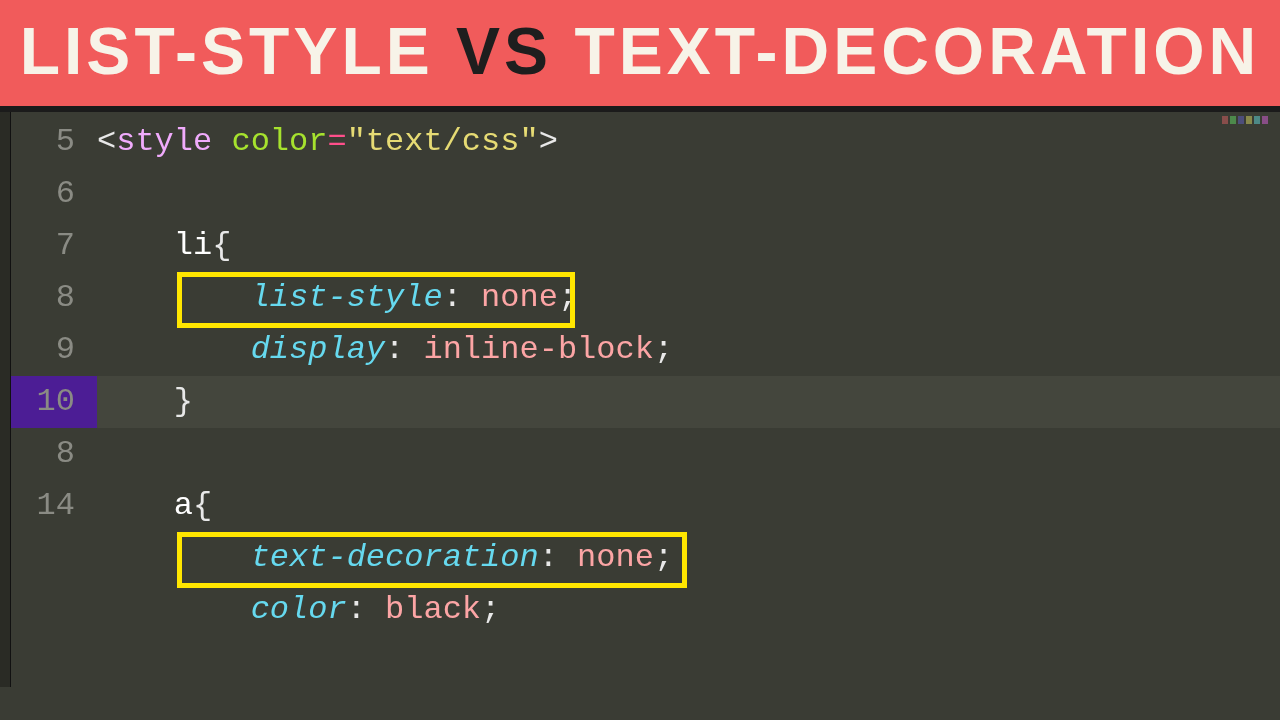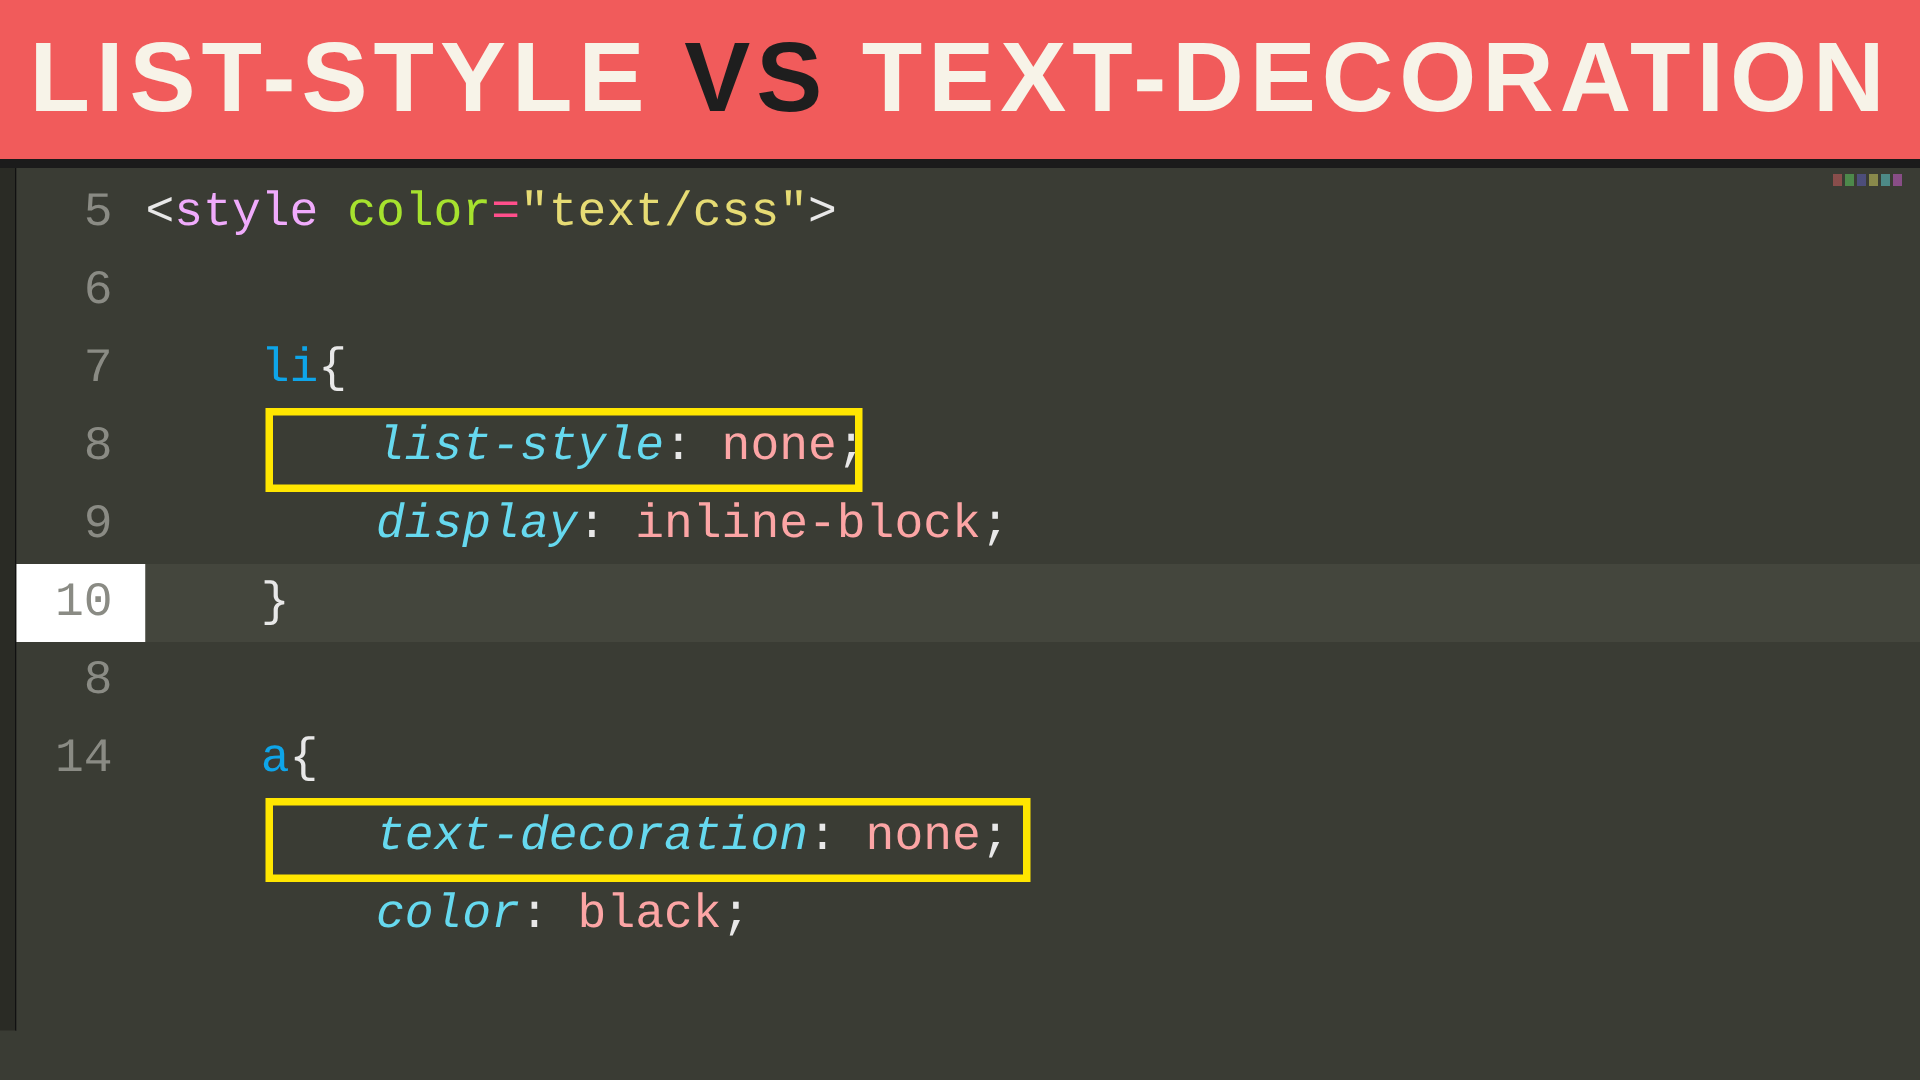--- a/index.html
+++ b/index.html
@@ -3,30 +3,30 @@
 <meta charset="utf-8">
 <style>
 html,body{margin:0;padding:0;width:1280px;height:720px;overflow:hidden;background:#3a3c34;font-family:'Segoe UI',Arial,sans-serif}
 .banner{background:#F15B5B;width:100%;padding:18px 0 22px 0;text-align:center}
 .banner-text{font-family:'Arial Narrow','Arial Black',Arial,sans-serif;font-weight:700;font-stretch:condensed;color:#F7F3E8;font-size:66px;letter-spacing:4px;line-height:1}
 .banner-text .vs{color:#1e1e1e}
 .editor-wrap{display:flex;height:575px;background:#3A3C34;border-top:6px solid #1b1b1b;position:relative}
 .scrollbar-stub{width:10px;background:#2a2b25;height:100%;border-right:1px solid #111}
 .gutter{width:86px;background:#3A3C34;padding-top:4px}
 .ln{color:#8a8b84;font-family:Consolas,'Courier New',monospace;font-size:32px;text-align:right;padding-right:22px;line-height:52px;height:52px}
-.ln.current{background:#ffffff}
+.ln.current{background:#4c1d95}
 .code{flex:1;padding-top:4px;font-family:Consolas,'Courier New',monospace;font-size:32px;line-height:52px;position:relative}
 .row{height:52px;white-space:pre}
 .row.current{background:#44463d}
 .c-default{color:#e8e8e8}
 .c-tag{color:#f0abfc}
 .c-attr{color:#a6e22e}
 .c-op{color:#ff4f8b}
 .c-str{color:#e6db74}
-.c-sel{color:#0ea5e9}
+.c-sel{color:#ffffff}
 .c-prop{color:#66d9ef;font-style:italic}
 .c-val{color:#fca5a5}
 .hl{position:absolute;border:5px solid #ffe600;background:transparent;pointer-events:none}
 .hl1{top:160px;left:80px;width:388px;height:46px}
 .hl2{top:420px;left:80px;width:500px;height:46px}
 .minimap-dots{position:absolute;top:4px;right:12px;width:46px;height:8px;background:linear-gradient(90deg,#a55 0 6px,transparent 6px 8px,#5a5 8px 14px,transparent 14px 16px,#559 16px 22px,transparent 22px 24px,#aa5 24px 30px,transparent 30px 32px,#5aa 32px 38px,transparent 38px 40px,#a5a 40px 46px);opacity:.7}
 </style>
 </head>
 <body>
 

